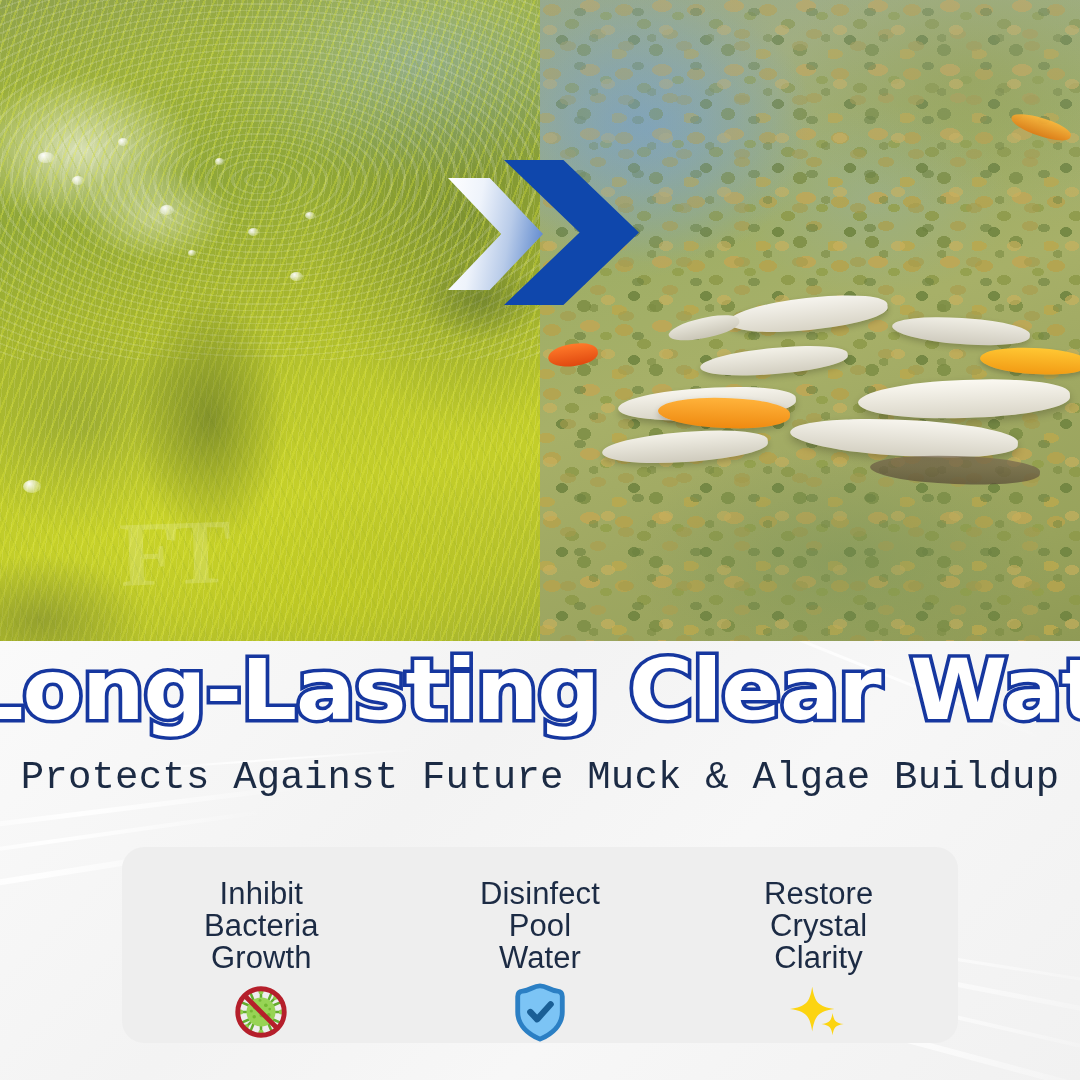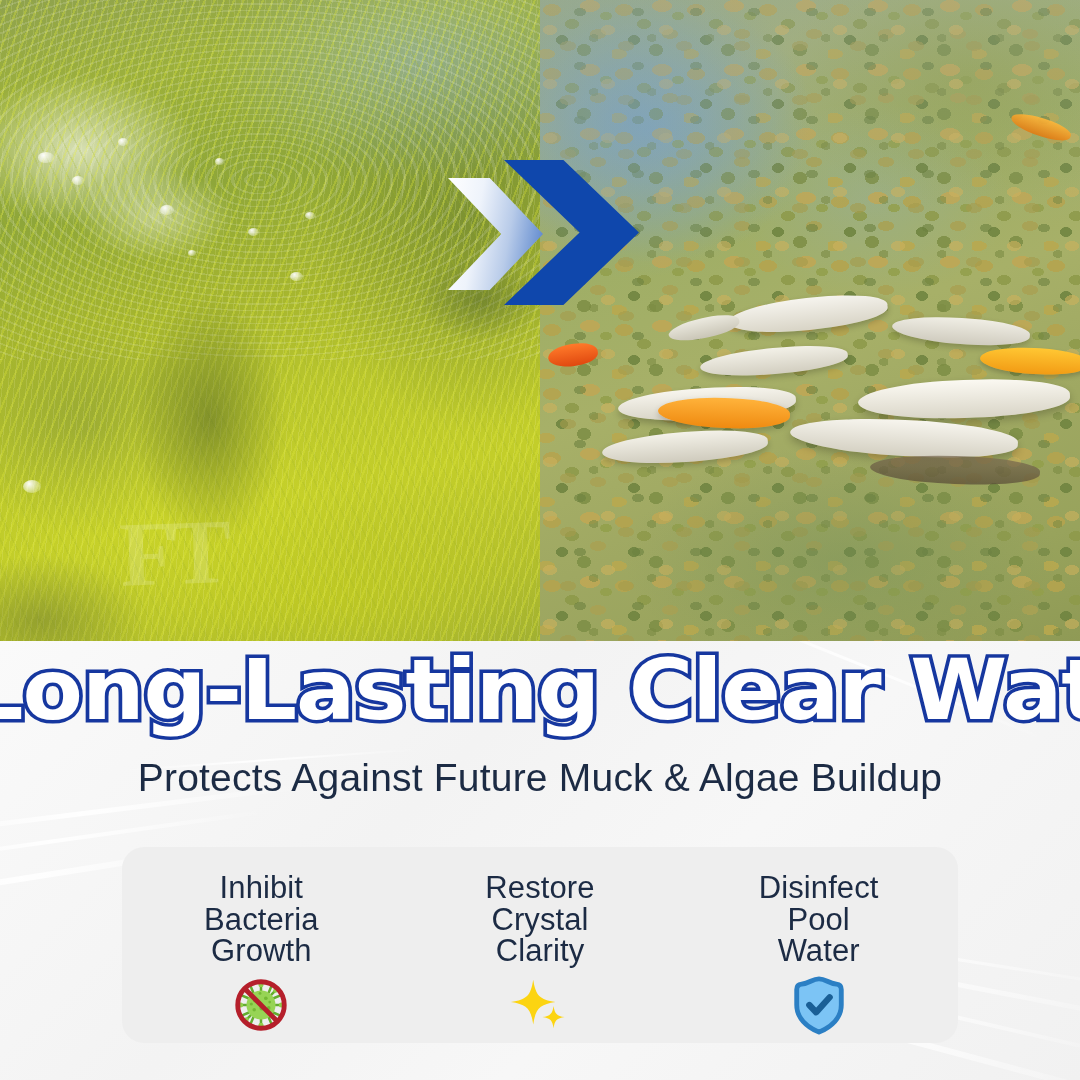--- a/index.html
+++ b/index.html
@@ -151,30 +151,30 @@
     font-family:"DejaVu Sans", sans-serif;
   }
 
   .subhead {
     position:absolute; left:0; top:115px; width:1080px;
     text-align:center;
     font-size:39px; font-weight:400;
     color:#1c2b44;
     letter-spacing:.2px;
     white-space:nowrap;
-    font-family:Liberation Sans, sans-serif;
+    font-family:Liberation Mono, monospace;
   }
 
   .feature-card {
     position:absolute; left:122px; top:206px;
     width:836px; height:196px;
     background:#eeeeee;
     border-radius:22px;
     display:flex;
-    align-items:center;
+    align-items:flex-end;
     justify-content:space-around;
     padding-top:18px;
   }
   .feature {
     width:200px;
     display:flex; flex-direction:column; align-items:center;
   }
   .feature-label {
     font-size:31px; line-height:1.03;
     color:#1c2b44; text-align:center;
@@ -307,39 +307,39 @@
                   <circle cx="41" cy="29" r="1.4"></circle>
               </g>
               <circle cx="32" cy="32" r="24" fill="none" stroke="#b51f2b" stroke-width="5"></circle>
               <line x1="15" y1="15" x2="49" y2="49" stroke="#b51f2b" stroke-width="5" stroke-linecap="butt"></line>
             </g>
           </svg>
         </div>
       </div>
 
       <div class="feature">
+        <div class="feature-label">Disinfect
+Pool
+Water</div>
+        <div class="feature-icon">
+          <svg viewBox="0 0 64 64" width="62" height="62">
+            <path d="M32 5 C25 5 22.5 9.5 14 10.5 C10.5 10.9 9 12.4 9 16 L9 32 C9 45 19 54.5 32 60 C45 54.5 55 45 55 32 L55 16 C55 12.4 53.5 10.9 50 10.5 C41.5 9.5 39 5 32 5 Z" fill="#7cc4f5" stroke="#2b7fc4" stroke-width="5" stroke-linejoin="round"></path>
+            <path d="M22 32 L29 39.5 L43 24" fill="none" stroke="#1a5f96" stroke-width="6.5" stroke-linecap="round" stroke-linejoin="round"></path>
+          </svg>
+        </div>
+      </div>
+
+      <div class="feature">
         <div class="feature-label">Restore
 Crystal
 Clarity</div>
         <div class="feature-icon">
           <svg viewBox="0 0 64 64" width="62" height="62">
             <path d="M25 6 C27.6 22.5 31.5 26.4 48 29 C31.5 31.6 27.6 35.5 25 52 C22.4 35.5 18.5 31.6 2 29 C18.5 26.4 22.4 22.5 25 6 Z" fill="#fcd411"></path>
             <path d="M46 33 C47.3 41.2 49.3 43.2 57.5 44.5 C49.3 45.8 47.3 47.8 46 56 C44.7 47.8 42.7 45.8 34.5 44.5 C42.7 43.2 44.7 41.2 46 33 Z" fill="#fcd411"></path>
           </svg>
         </div>
       </div>
 
-      <div class="feature">
-        <div class="feature-label">Disinfect
-Pool
-Water</div>
-        <div class="feature-icon">
-          <svg viewBox="0 0 64 64" width="62" height="62">
-            <path d="M32 5 C25 5 22.5 9.5 14 10.5 C10.5 10.9 9 12.4 9 16 L9 32 C9 45 19 54.5 32 60 C45 54.5 55 45 55 32 L55 16 C55 12.4 53.5 10.9 50 10.5 C41.5 9.5 39 5 32 5 Z" fill="#7cc4f5" stroke="#2b7fc4" stroke-width="5" stroke-linejoin="round"></path>
-            <path d="M22 32 L29 39.5 L43 24" fill="none" stroke="#1a5f96" stroke-width="6.5" stroke-linecap="round" stroke-linejoin="round"></path>
-          </svg>
-        </div>
-      </div>
-
 
     </div>
   </div>
 </div>
 
 </body></html>

